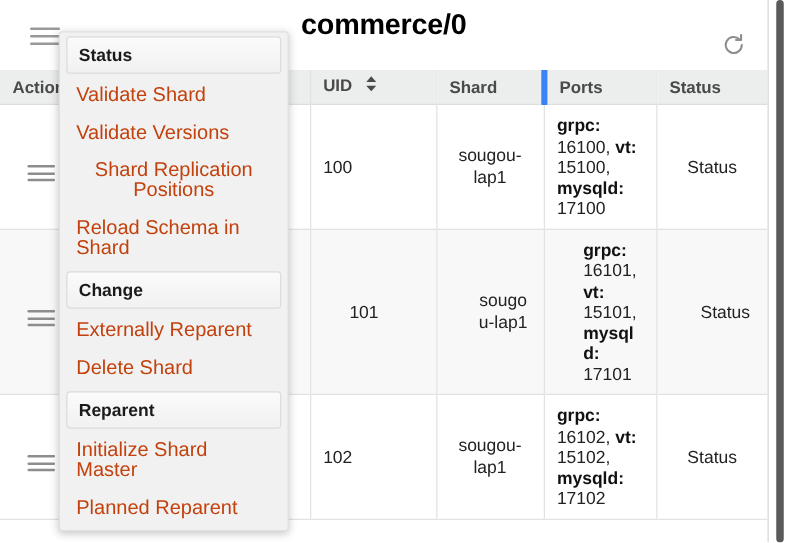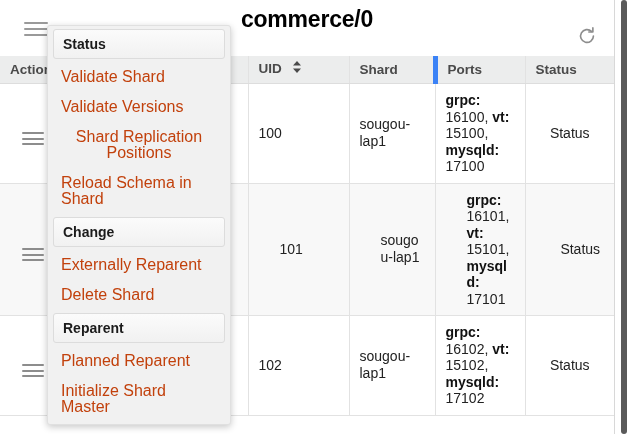--- a/index.html
+++ b/index.html
@@ -92,21 +92,21 @@
 
   .cell-actions { text-align: left; padding-left: 10px !important; }
   .row-hamburger {
     width: 22px; height: 13px;
     display: inline-flex; flex-direction: column; justify-content: space-between;
     margin-left: 12px; cursor: pointer;
   }
   .row-hamburger i { display: block; height: 2px; width: 22px; background: #8d8d8d; border-radius: 1px; }
 
   .cell-uid   { font-size: 14px; color: #333; }
-  .cell-host  { font-size: 14px; color: #333; line-height: 17px; word-break: break-word; }
+  .cell-host  { font-size: 14px; color: #333; line-height: 17px; word-break: break-word; text-align: center; }
   .cell-ports { font-size: 13.5px; color: #333; line-height: 16.5px; word-break: break-word; }
   .cell-ports b { font-weight: bold; color: #111; }
   .cell-status { font-size: 14px; color: #333; text-align: center; }
 
   
   .menu-panel {
     position: absolute; left: 47px; top: 25px;
     width: 184px; height: 400px;
     background: #f1f1f1;
     border: 1px solid #e0e0e0;
@@ -234,21 +234,21 @@
   <div class="menu-panel" id="menu-panel">
       <div class="menu-section-header">Status</div>
       <div class="menu-item">Validate Shard</div>
       <div class="menu-item">Validate Versions</div>
       <div class="menu-item center">Shard Replication Positions</div>
       <div class="menu-item">Reload Schema in Shard</div>
       <div class="menu-section-header">Change</div>
       <div class="menu-item">Externally Reparent</div>
       <div class="menu-item">Delete Shard</div>
       <div class="menu-section-header">Reparent</div>
+      <div class="menu-item">Initialize Shard Master</div>
       <div class="menu-item">Planned Reparent</div>
-      <div class="menu-item">Initialize Shard Master</div>
     </div>
 
   <div class="scrollbar-track">
     <div class="scrollbar-thumb"></div>
   </div>
 
 </div>
 
 </body></html>

